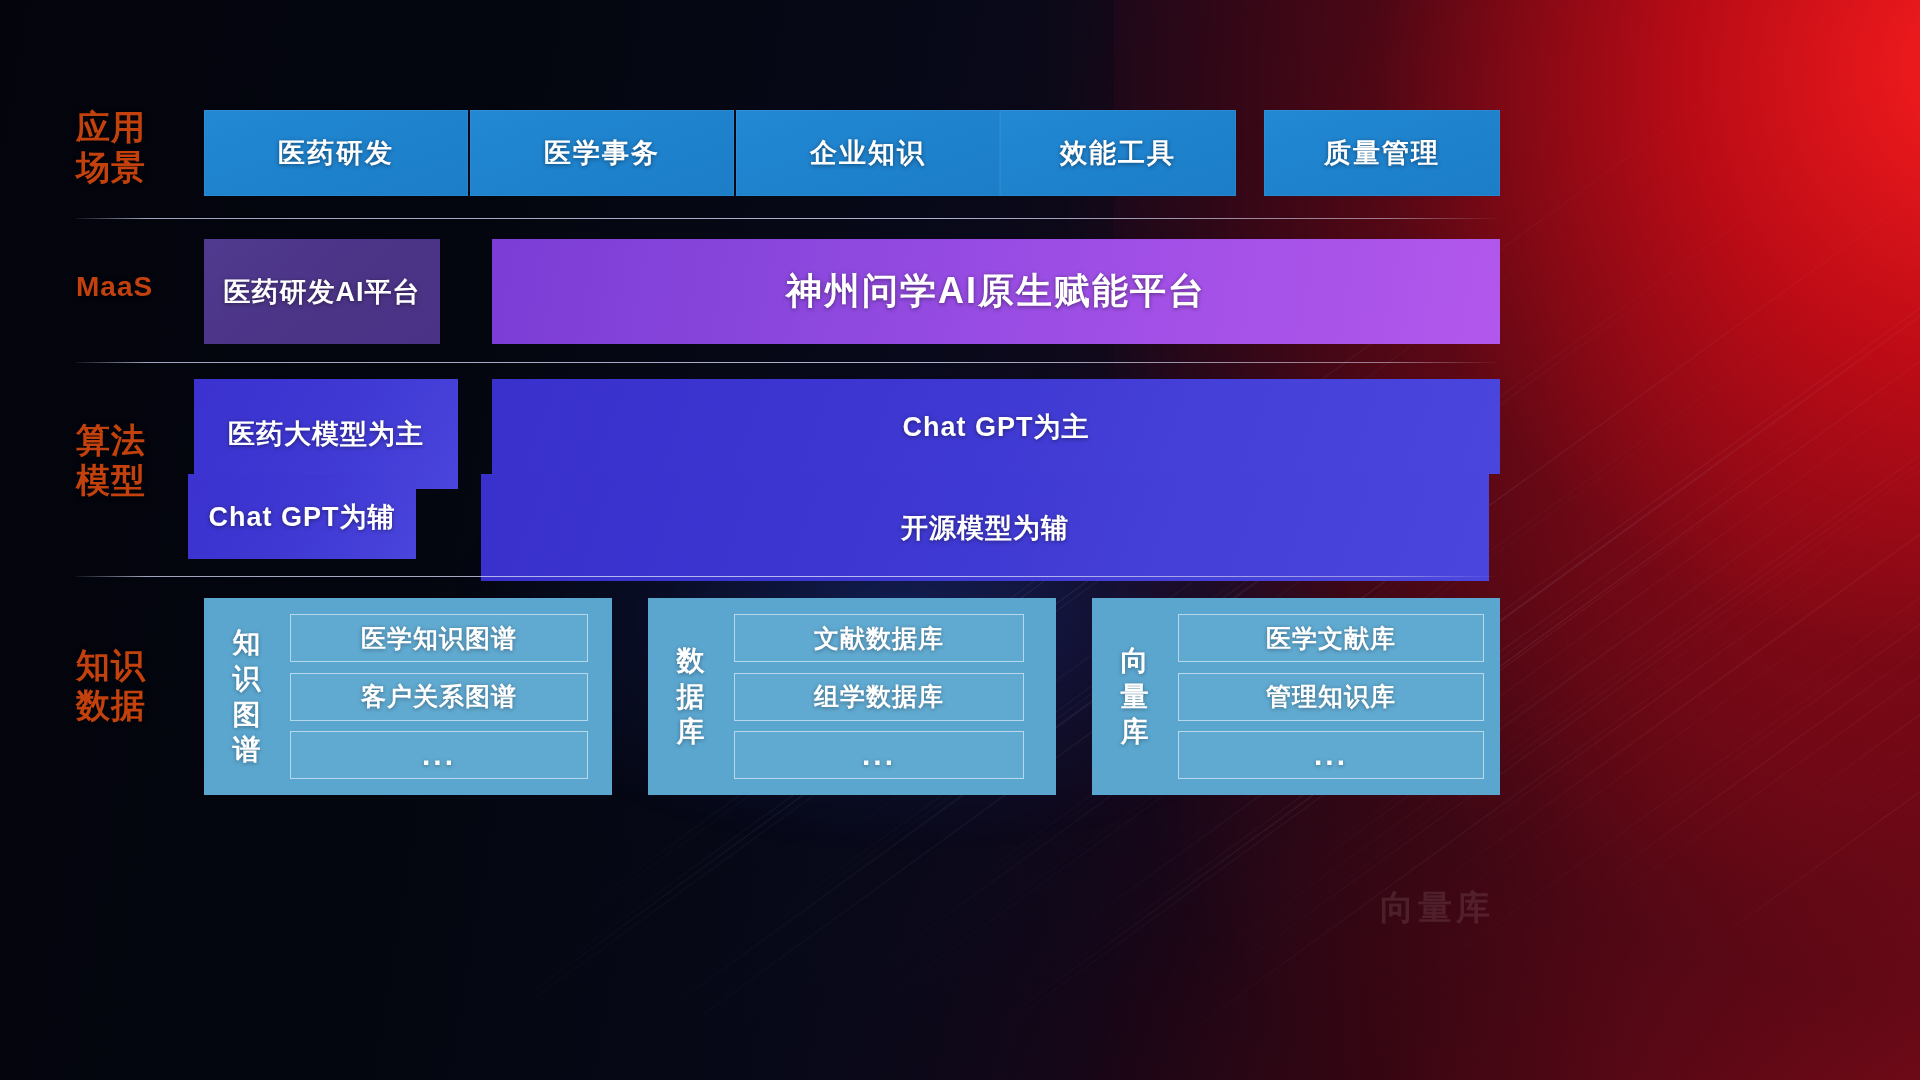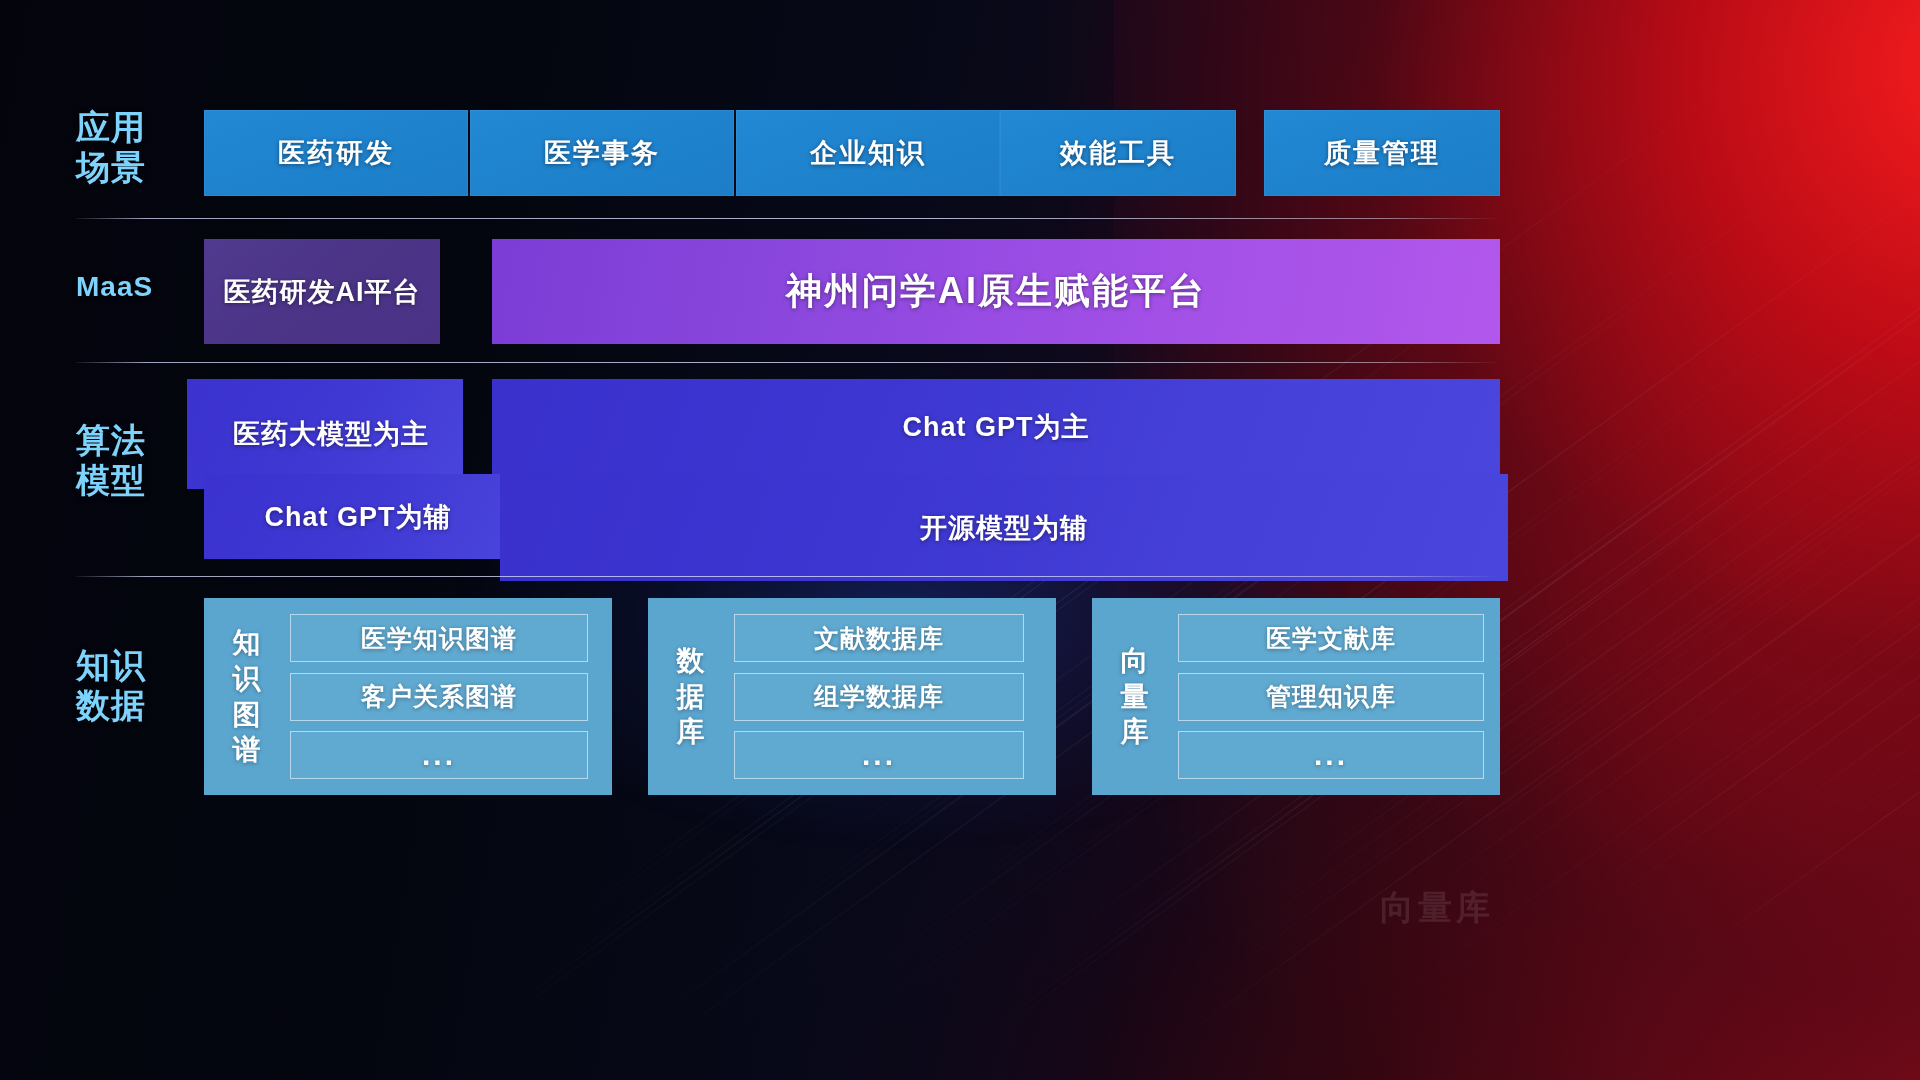--- a/index.html
+++ b/index.html
@@ -43,21 +43,21 @@
   .noise{
     position:absolute;inset:0;opacity:.16;
     background-image:radial-gradient(rgba(255,255,255,.35) .6px,transparent .7px);
     background-size:4px 4px;
   }
 
   
   #content{position:absolute;left:0;top:0;width:1920px;height:1080px;}
 
   .row-label{
-    position:absolute;color:#7dd3fc;font-weight:700;
+    position:absolute;color:#c2410c;font-weight:700;
     letter-spacing:1px;line-height:1.18;text-align:left;
     text-shadow:0 1px 5px rgba(0,0,0,.7);
   }
 
   .divider{
     position:absolute;height:1px;
     background:linear-gradient(90deg,rgba(190,195,225,.08) 0%,rgba(205,210,240,.78) 5%,rgba(215,220,250,.80) 60%,rgba(220,215,235,.55) 92%,rgba(220,215,235,0) 100%);
   }
 
   .box{
@@ -199,25 +199,25 @@
     <div class="box maas-left" style="left:204px;top:239px;width:236px;height:105px;">医药研发AI平台</div>
     <div class="box maas-right" style="left:492px;top:239px;width:1008px;height:105px;">神州问学AI原生赋能平台</div>
 
     <div class="divider" style="left:76px;top:362px;width:1424px;"></div>
 
     <div class="row-label" style="left:76px;top:420px;width:130px;font-size:34px;">
       <div>算法</div>
       <div>模型</div>
     </div>
 
-    <div class="box algo" style="left:187px;top:379px;width:264px;height:110px;padding-left:12px;">医药大模型为主</div>
+    <div class="box algo" style="left:194px;top:379px;width:264px;height:110px;">医药大模型为主</div>
     <div class="box algo wide" style="left:492px;top:379px;width:1008px;height:95px;">Chat GPT为主</div>
 
-    <div class="box algo" style="left:204px;top:474px;width:308px;height:85px;">Chat GPT为辅</div>
-    <div class="box algo wide" style="left:500px;top:474px;width:1008px;height:107px;">开源模型为辅</div>
+    <div class="box algo" style="left:188px;top:474px;width:228px;height:85px;">Chat GPT为辅</div>
+    <div class="box algo wide" style="left:481px;top:474px;width:1008px;height:107px;">开源模型为辅</div>
 
     <div class="divider" style="left:76px;top:576px;width:1424px;"></div>
 
     <div class="row-label" style="left:76px;top:645px;width:130px;font-size:34px;">
       <div>知识</div>
       <div>数据</div>
     </div>
 
     <div class="kpanel" style="left:204px;top:598px;width:408px;height:197px;padding:0;">
       <div class="kpanel-title" style="width:86px;">

